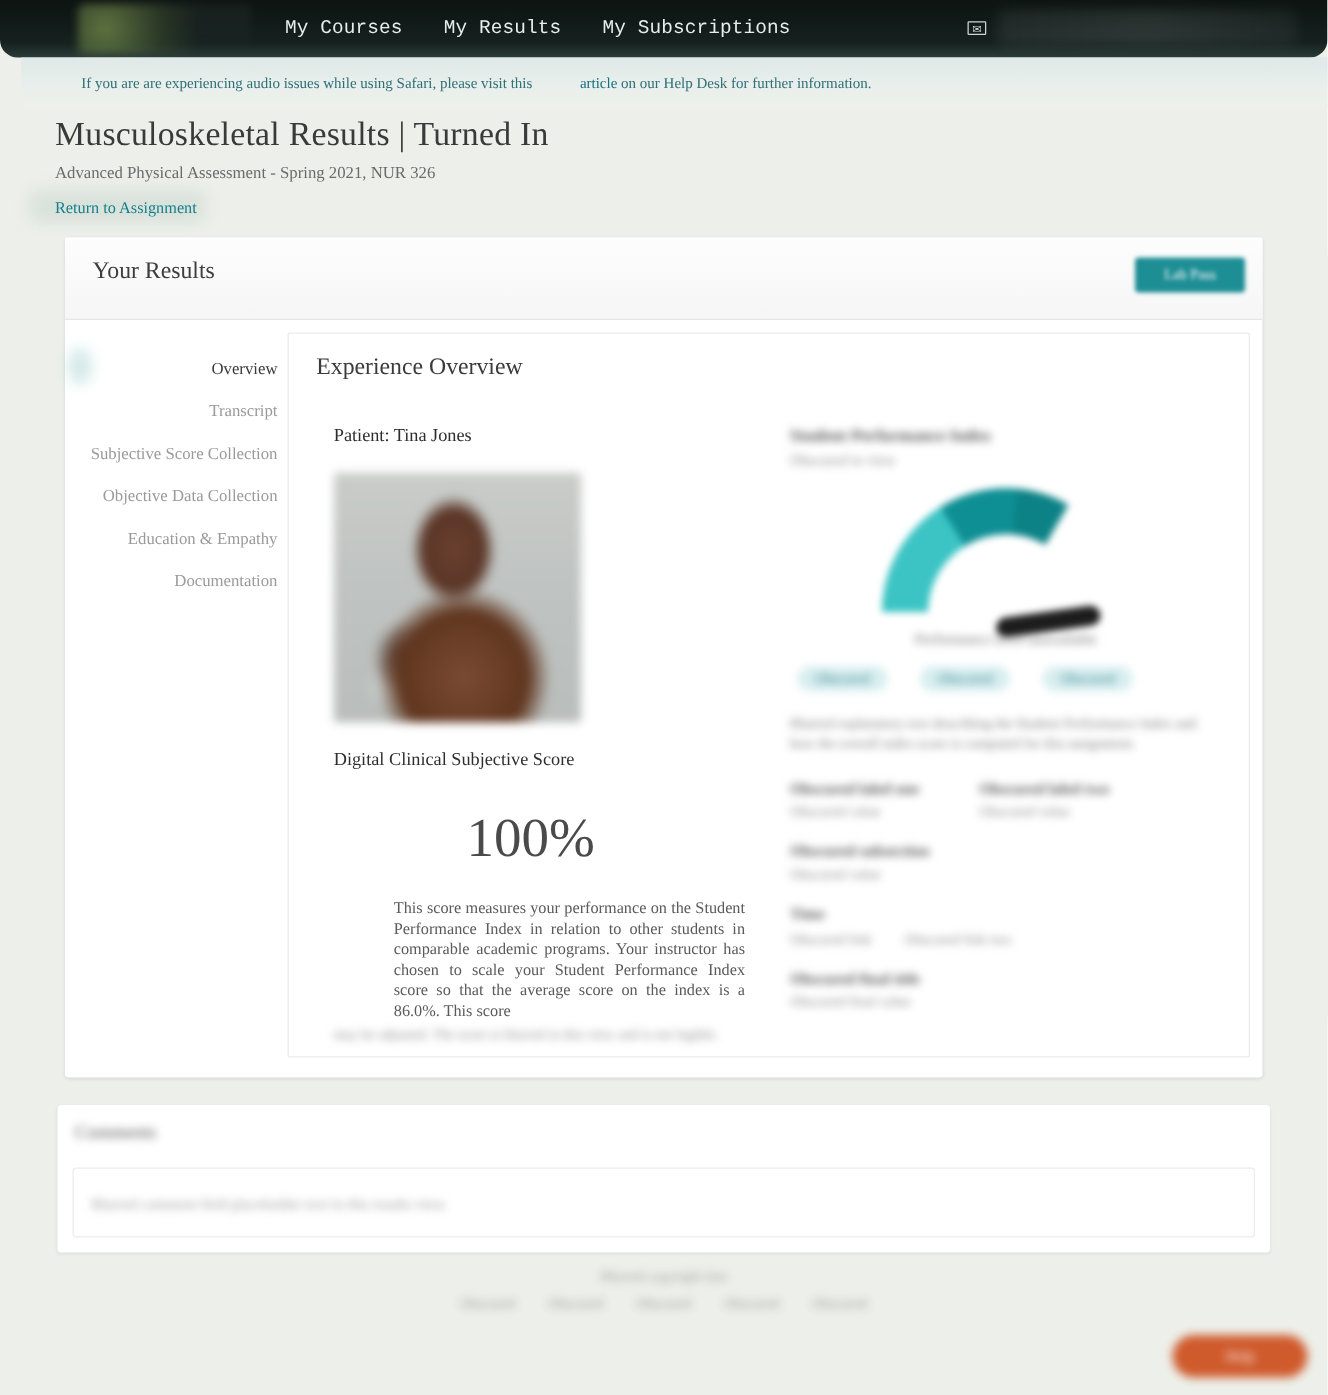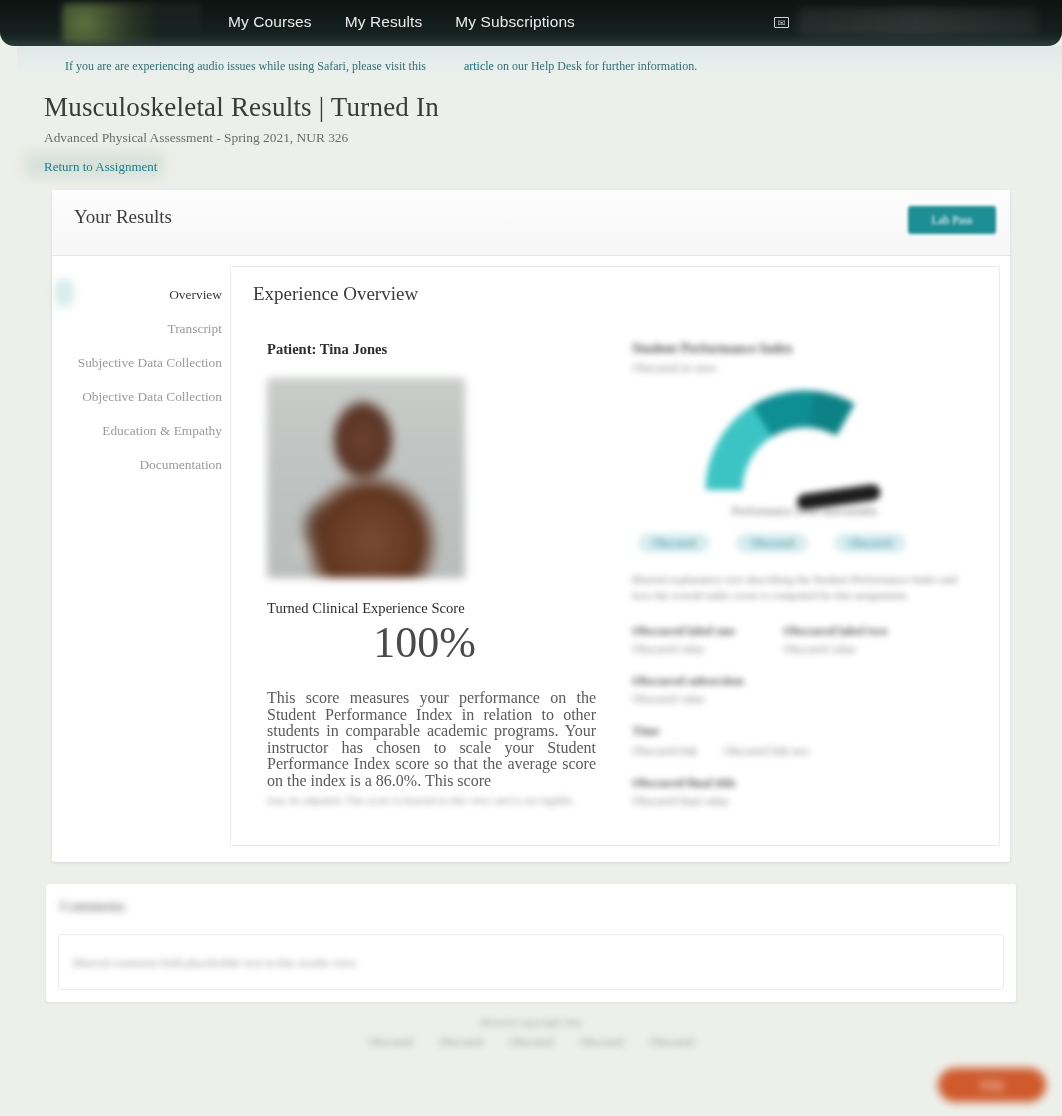--- a/index.html
+++ b/index.html
@@ -38,21 +38,21 @@
   .nav-links {
     position: absolute;
     left: 228px; top: 13px;
     display: flex;
     gap: 33px;
   }
   .nav-links a {
     color: #e8ecea;
     font-size: 15.5px;
     text-decoration: none;
-    font-family: Liberation Sans, sans-serif;
+    font-family: Liberation Mono, monospace;
     letter-spacing: .1px;
   }
   .mail-icon {
     position: absolute;
     left: 774px; top: 17px;
     width: 15px; height: 11px;
     border: 1px solid #cdd6d4;
     color: #cdd6d4;
     font-size: 9px;
     line-height: 10px;
@@ -203,53 +203,54 @@
     top: 58px; left: 0;
     width: 100%;
     display: flex;
   }
   .col-left { width: 394px; padding: 16px 22px 0 36px; }
   .col-right { width: 376px; padding: 16px 22px 0 8px; position: relative; }
 
   .patient-name {
     font-size: 14.6px;
     color: #2d2d2d;
-    font-weight: bold;
+    font-weight: normal;
   }
   .patient-photo {
     margin-top: 20px;
     width: 198px; height: 200px;
     border-radius: 3px;
     filter: blur(4px);
     background:
       radial-gradient(ellipse 34px 44px at 96px 62px, #6b4130 0%, #5a3526 70%, rgba(90,53,38,0) 100%),
       radial-gradient(ellipse 70px 72px at 104px 164px, #7a4a33 0%, #60361f 72%, rgba(96,54,31,0) 100%),
       radial-gradient(ellipse 26px 30px at 56px 148px, #3f2418 0%, rgba(63,36,24,0) 100%),
       radial-gradient(ellipse 20px 18px at 44px 172px, #cfd4d2 0%, rgba(207,212,210,0) 100%),
       linear-gradient(180deg,#c9ccc9 0%, #bfc3c1 45%, #b9bdbb 100%);
   }
   .score-label {
     margin-top: 22px;
     font-size: 14.6px;
     color: #2d2d2d;
   }
   .score-value {
-    margin-top: 0;
+    margin-top: 28px;
     text-align: center;
     font-size: 44px;
     color: #4a4a4a;
     padding-right: 20px;
   }
   .score-desc {
     margin-top: 22px;
-    font-size: 16px;
+    font-size: 13px;
     line-height: 16.6px;
     color: #5a5a5a;
     text-align: justify;
     padding-right: 6px;
+    margin-left: 48px;
   }
   .score-desc-blur {
     margin-top: 2px;
     font-size: 11.3px;
     line-height: 16.6px;
     color: #8d8d8d;
     text-align: justify;
     filter: blur(3.4px);
     padding-right: 6px;
   }
@@ -446,42 +447,42 @@
   </div>
 
   <div class="side-nav">
     <div class="side-item active">
       <span>Overview</span>
     </div>
     <div class="side-item">
       <span>Transcript</span>
     </div>
     <div class="side-item">
-      <span>Subjective Data Collection</span>
+      <span>Subjective Score Collection</span>
     </div>
     <div class="side-item">
       <span>Objective Data Collection</span>
     </div>
     <div class="side-item">
       <span>Education &amp; Empathy</span>
     </div>
     <div class="side-item">
       <span>Documentation</span>
     </div>
   </div>
 
   <div class="main-panel">
     <div class="exp-title">Experience Overview</div>
 
     <div class="panel-split">
 
       <div class="col-left">
         <div class="patient-name">Patient: Tina Jones</div>
         <div class="patient-photo"></div>
-        <div class="score-label">Turned Clinical Experience Score</div>
+        <div class="score-label">Digital Clinical Subjective Score</div>
         <div class="score-value">100%</div>
         <div class="score-desc">This score measures your performance on the Student Performance Index in relation to other students in comparable academic programs. Your instructor has chosen to scale your Student Performance Index score so that the average score on the index is a 86.0%. This score</div>
         <div class="score-desc-blur">may be adjusted. The score is blurred in this view and is not legible.</div>
       </div>
 
       <div class="col-right">
         <div class="spi-title">Student Performance Index</div>
         <div class="spi-sub">Obscured in view</div>
 
         <div class="gauge-wrap">

